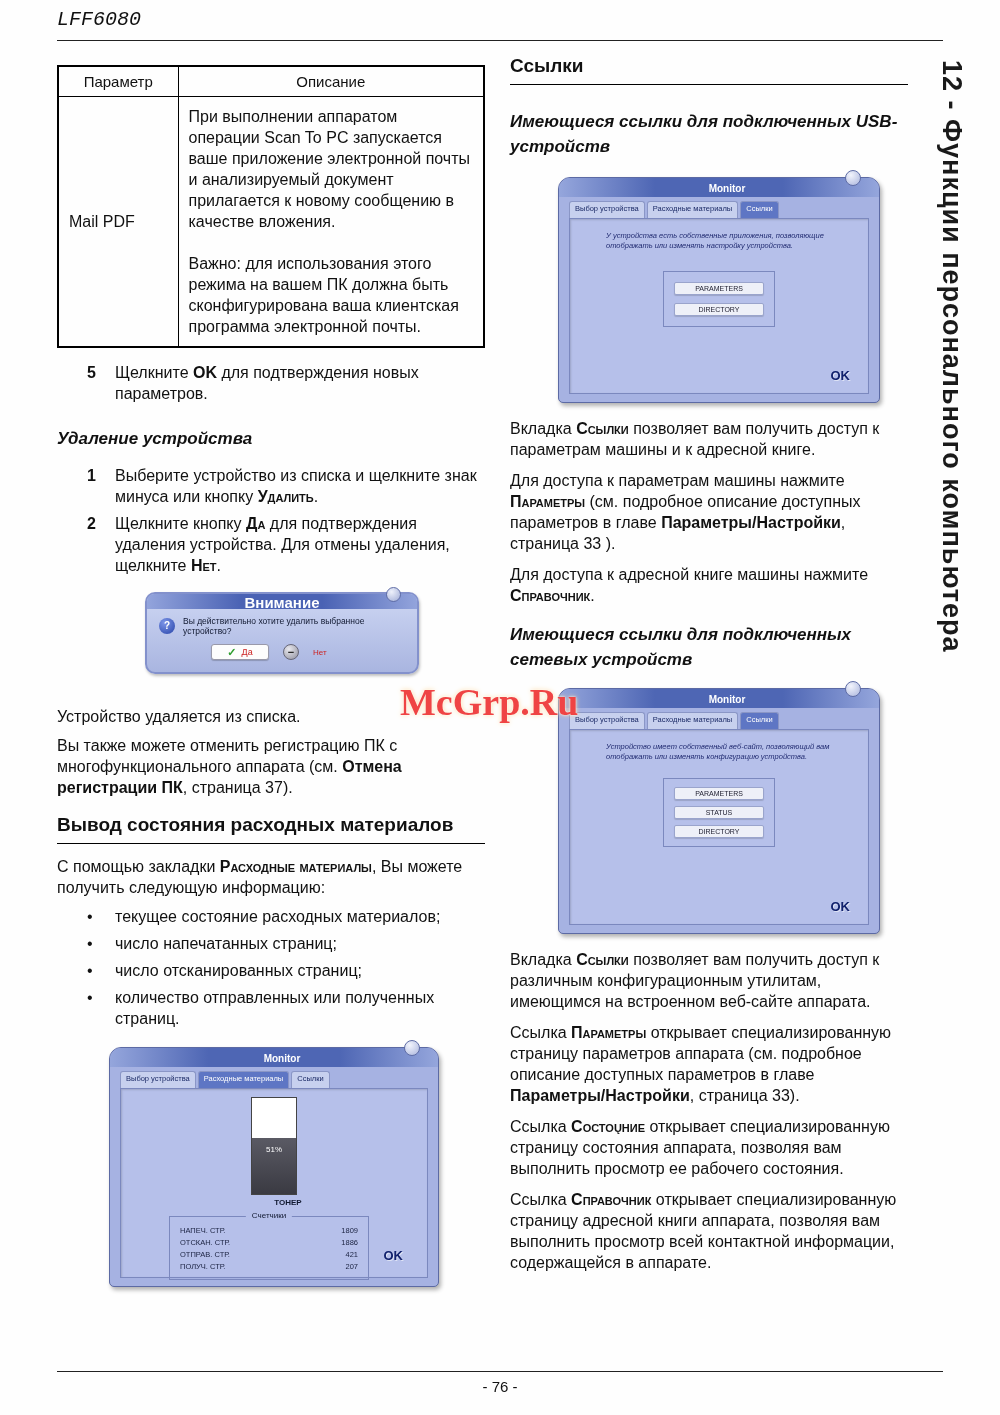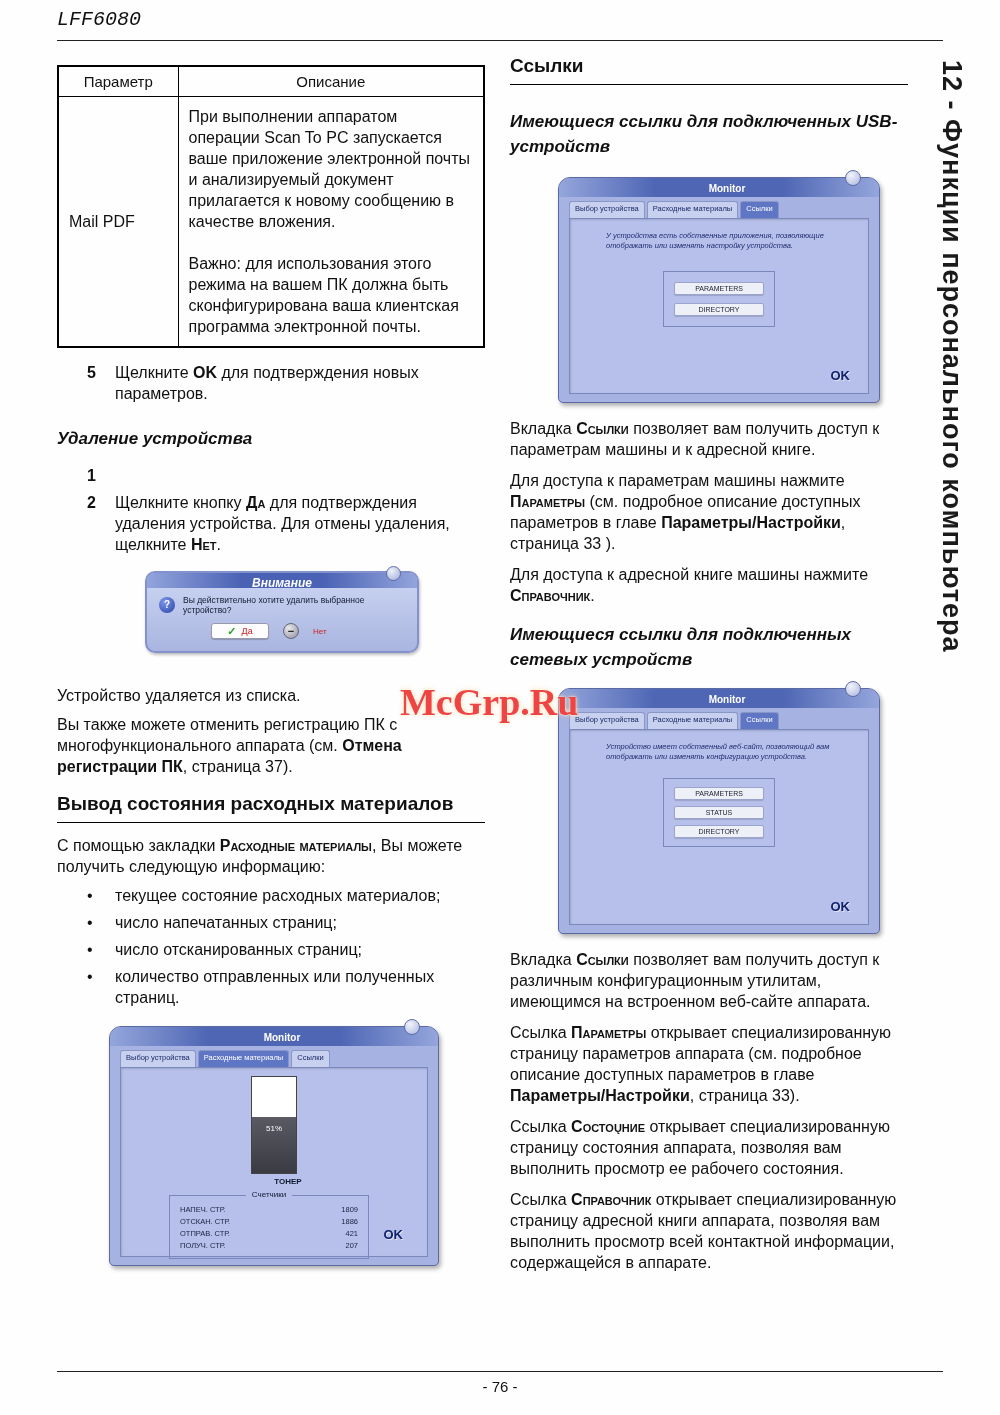--- a/index.html
+++ b/index.html
@@ -52,21 +52,21 @@
   .h-rule.first { margin-top:0; }
 
   
   .warn-dialog {
     position:relative; margin:16px 0 0 88px; width:274px; height:82px;
     background:linear-gradient(180deg,#cdd6f3,#a9b5e0); border:2px solid #8391cc; border-radius:10px;
     box-shadow:1px 2px 3px rgba(0,0,0,.25);
   }
   .wd-titlebar { height:15px; border-radius:7px 7px 0 0; text-align:center;
     background:linear-gradient(90deg,#93a4dc,#4a62b4 35%,#4a62b4 65%,#93a4dc); }
-  .wd-titlebar span { color:#fff; font-size:12px; font-weight:bold; line-height:15px;font-style:italic; }
+  .wd-titlebar span { color:#fff; font-size:15px; font-weight:bold; line-height:15px; }
   .wd-close { position:absolute; top:-7px; right:16px; width:15px; height:15px; border-radius:50%;
     background:radial-gradient(circle at 35% 30%, #eef1fb, #9fabd6); border:1px solid #5f6da6; }
   .wd-row { display:flex; gap:8px; padding:7px 10px 0 12px; align-items:center; }
   .wd-help { width:16px; height:16px; min-width:16px; border-radius:50%; color:#fff; font-size:10px;
     font-weight:bold; text-align:center; line-height:16px;
     background:radial-gradient(circle at 35% 30%, #7d96e8, #2743a8); }
   .wd-msg { font-size:8.5px; color:#101830; }
   .wd-buttons { display:flex; align-items:center; gap:14px; margin:8px 0 0 64px; }
   .wd-yes { width:58px; height:16px; background:#fdfdfd; border:1px solid #99a; border-radius:3px;
     display:flex; align-items:center; justify-content:center; gap:5px; box-shadow:0 1px 1px rgba(0,0,0,.2); }
@@ -152,20 +152,21 @@
 
     <div class="step">
       <span class="step-num">5</span>
       <span class="step-text"><span>Щелкните </span><span class="b">OK</span><span> для подтверждения новых параметров.</span></span>
     </div>
 
     <div class="h-italic">Удаление устройства</div>
 
     <div class="step">
       <span class="step-num">1</span>
+      <span class="step-text"><span>Выберите устройство из списка и щелкните знак минуса или кнопку </span><span class="sc">Удалить</span><span>.</span></span>
     </div>
 
     <div class="step" style="margin-top:6px;">
       <span class="step-num">2</span>
       <span class="step-text"><span>Щелкните кнопку </span><span class="sc">Да</span><span> для подтверждения удаления устройства. Для отмены удаления, щелкните </span><span class="sc">Нет</span><span>.</span></span>
     </div>
 
     <div class="warn-dialog">
       <div class="wd-titlebar">
         <span>Внимание</span>

